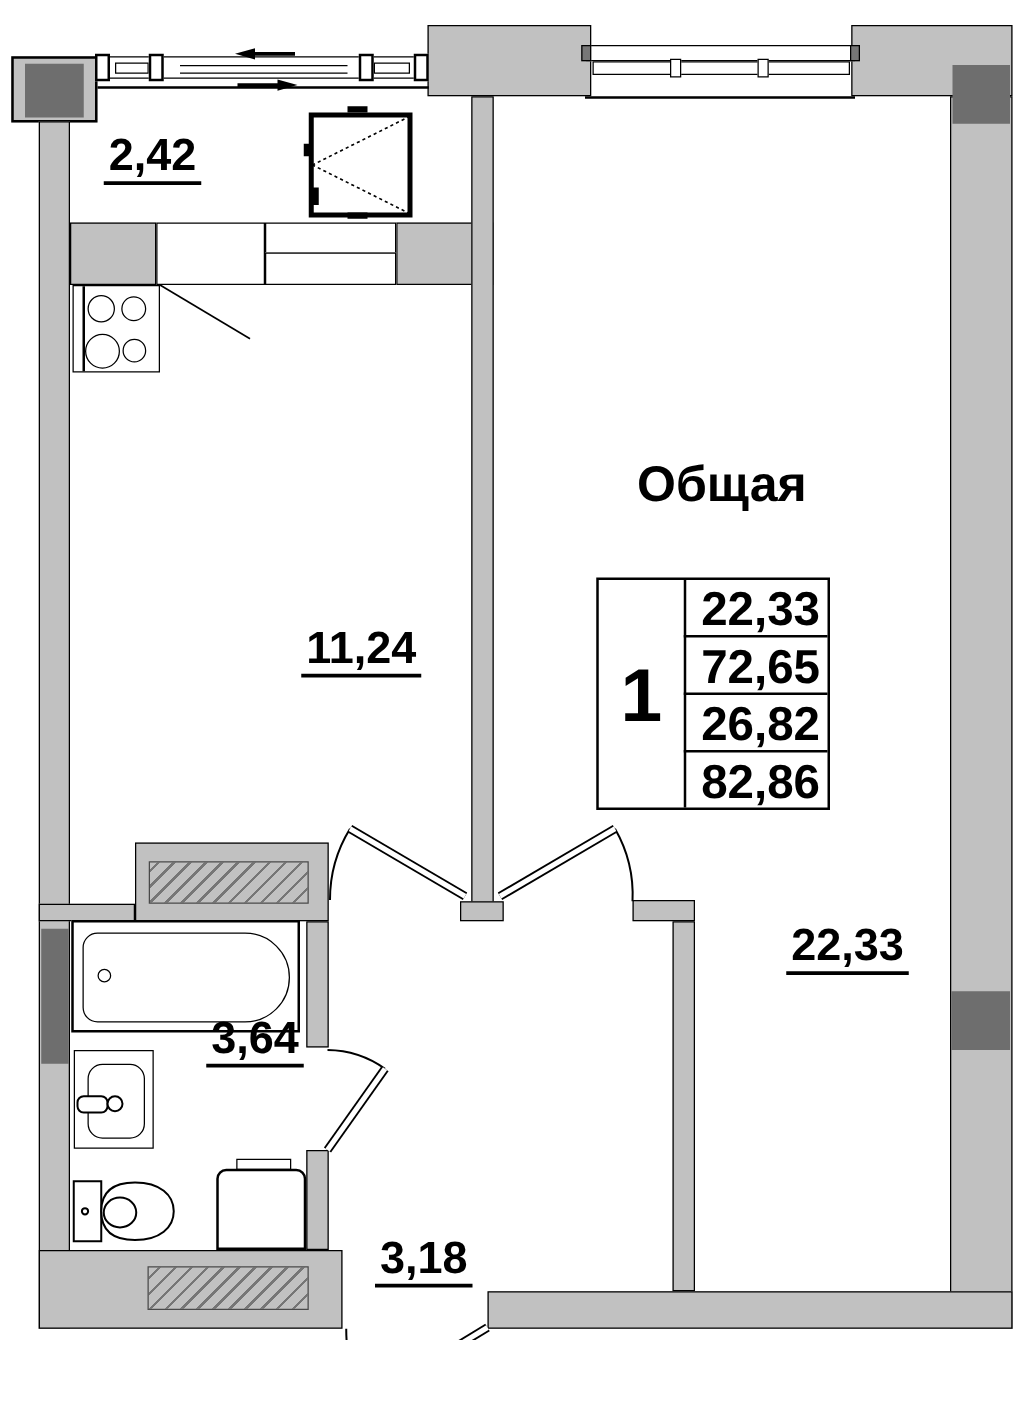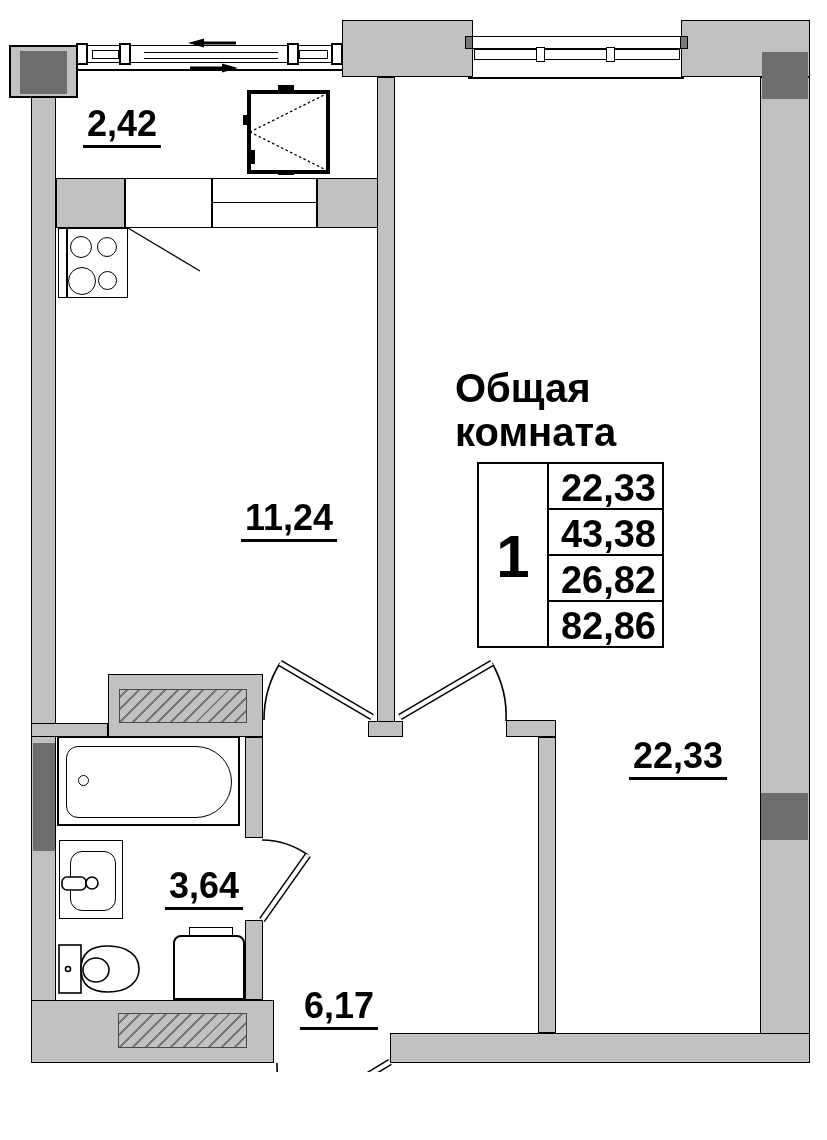--- a/index.html
+++ b/index.html
@@ -151,33 +151,32 @@
     </g>
 
     <g>
       <rect class="fxt" x="62" y="877" rx="5" width="24" height="13"></rect>
       <circle class="fxt" cx="92" cy="883" r="6"></circle>
     </g>
   </svg>
 
   <div class="lbl und" style="left:83px;top:106px;">2,42</div>
   <div class="lbl und" style="left:241px;top:500px;">11,24</div>
-  <div class="room" style="left:455px;top:366px;width:245px;">
+  <div class="room" style="left:455px;top:366px;width:245px;text-align:center;">
     <div>Общая</div>
-    <div>комната</div>
   </div>
   <div class="lbl und" style="left:629px;top:738px;">22,33</div>
-  <div class="lbl und" style="left:165px;top:868px;">3,64</div>
-  <div class="lbl und" style="left:300px;top:988px;">6,17</div>
+  <div class="lbl und" style="left:165px;top:812px;">3,64</div>
+  <div class="lbl und" style="left:300px;top:988px;">3,18</div>
 
   <div class="a" style="left:477px;top:462px;width:187px;height:186px;border:2px solid #000;background:#fff;">
     <div class="a" style="left:68px;top:0;width:0;height:182px;border-left:2px solid #000;"></div>
     <div class="a" style="left:68px;top:44px;width:115px;height:0;border-top:2px solid #000;"></div>
     <div class="a" style="left:68px;top:90px;width:115px;height:0;border-top:2px solid #000;"></div>
     <div class="a" style="left:68px;top:136px;width:115px;height:0;border-top:2px solid #000;"></div>
     <div class="a" style="left:0;top:63px;width:68px;text-align:center;font-weight:bold;font-size:60px;line-height:1;">1</div>
     <div class="tnum" style="left:70px;top:5px;width:107px;">22,33</div>
-    <div class="tnum" style="left:70px;top:51px;width:107px;">43,38</div>
+    <div class="tnum" style="left:70px;top:51px;width:107px;">72,65</div>
     <div class="tnum" style="left:70px;top:97px;width:107px;">26,82</div>
     <div class="tnum" style="left:70px;top:143px;width:107px;">82,86</div>
   </div>
 
 </div>
 
 </body></html>

